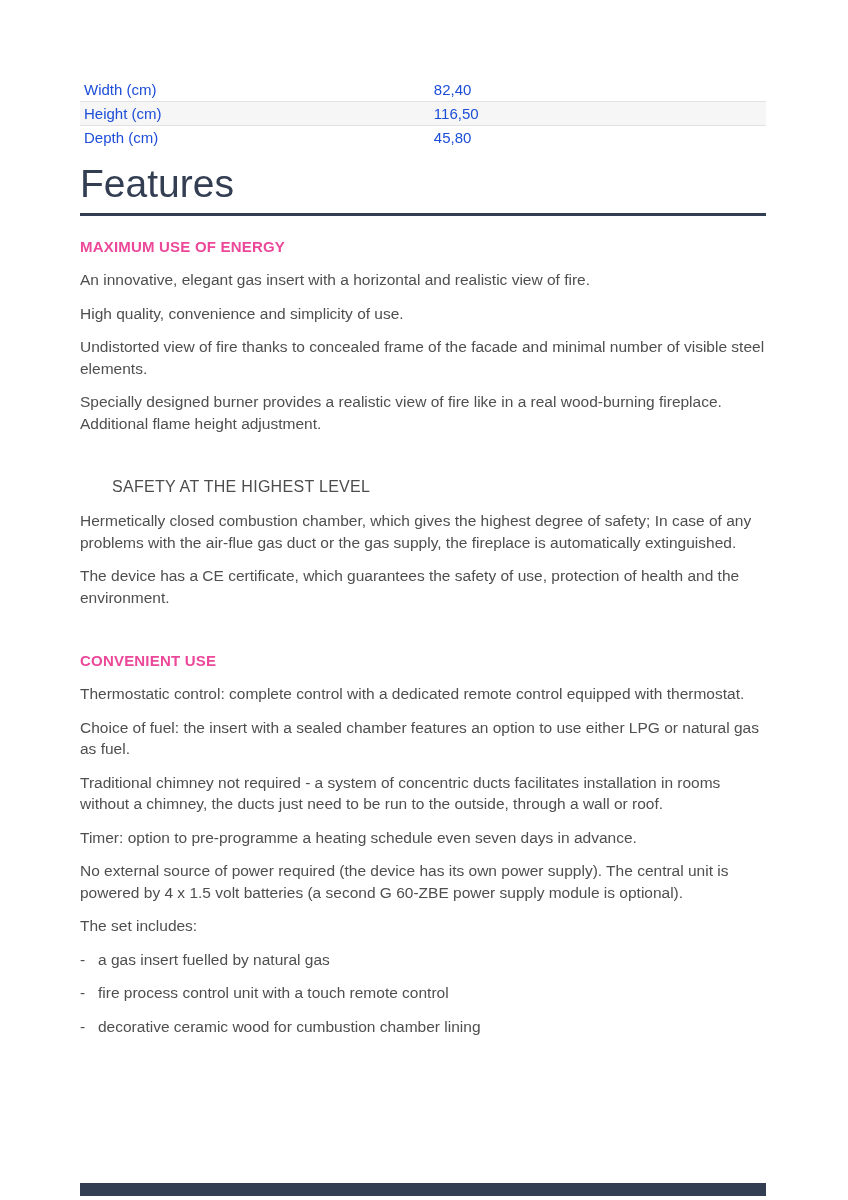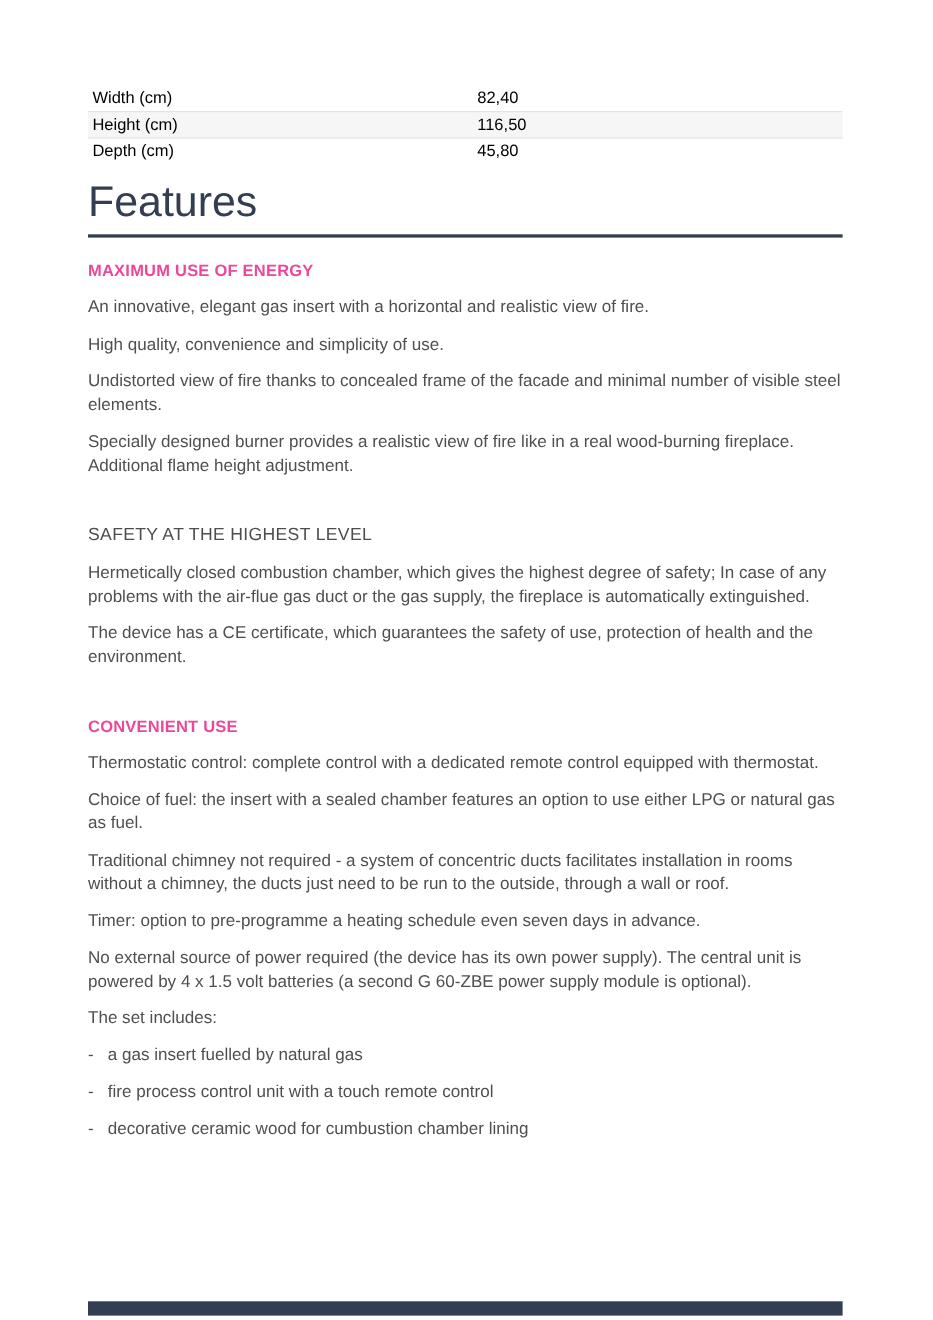--- a/index.html
+++ b/index.html
@@ -21,21 +21,21 @@
     top: 0;
     width: 686px;
   }
 
   
   .spec-table {
     width: 100%;
     border-collapse: collapse;
     margin-top: 78px;
     font-size: 15px;
-    color: #000000;
+    color: #1d4ed8;
   }
   .spec-table td {
     padding: 0 4px;
     height: 23px;
     vertical-align: middle;
   }
   .spec-row-1 td, .spec-row-2 td {
     border-bottom: 1px solid #e2e2e2;
   }
   .spec-row-2 {
@@ -65,20 +65,21 @@
     font-weight: 700;
     color: #ec4899;
     margin: 22px 0 14px 0;
     letter-spacing: 0.2px;
   }
   .section-heading.regular {
     font-weight: 400;
     font-size: 16px;
     color: #4d4d4d;
     letter-spacing: 0.3px;
+    margin-left: 32px;
   }
   .section.spaced .section-heading {
     margin-top: 44px;
   }
   .para {
     font-size: 15.5px;
     line-height: 21.5px;
     margin: 0 0 12px 0;
   }
 

